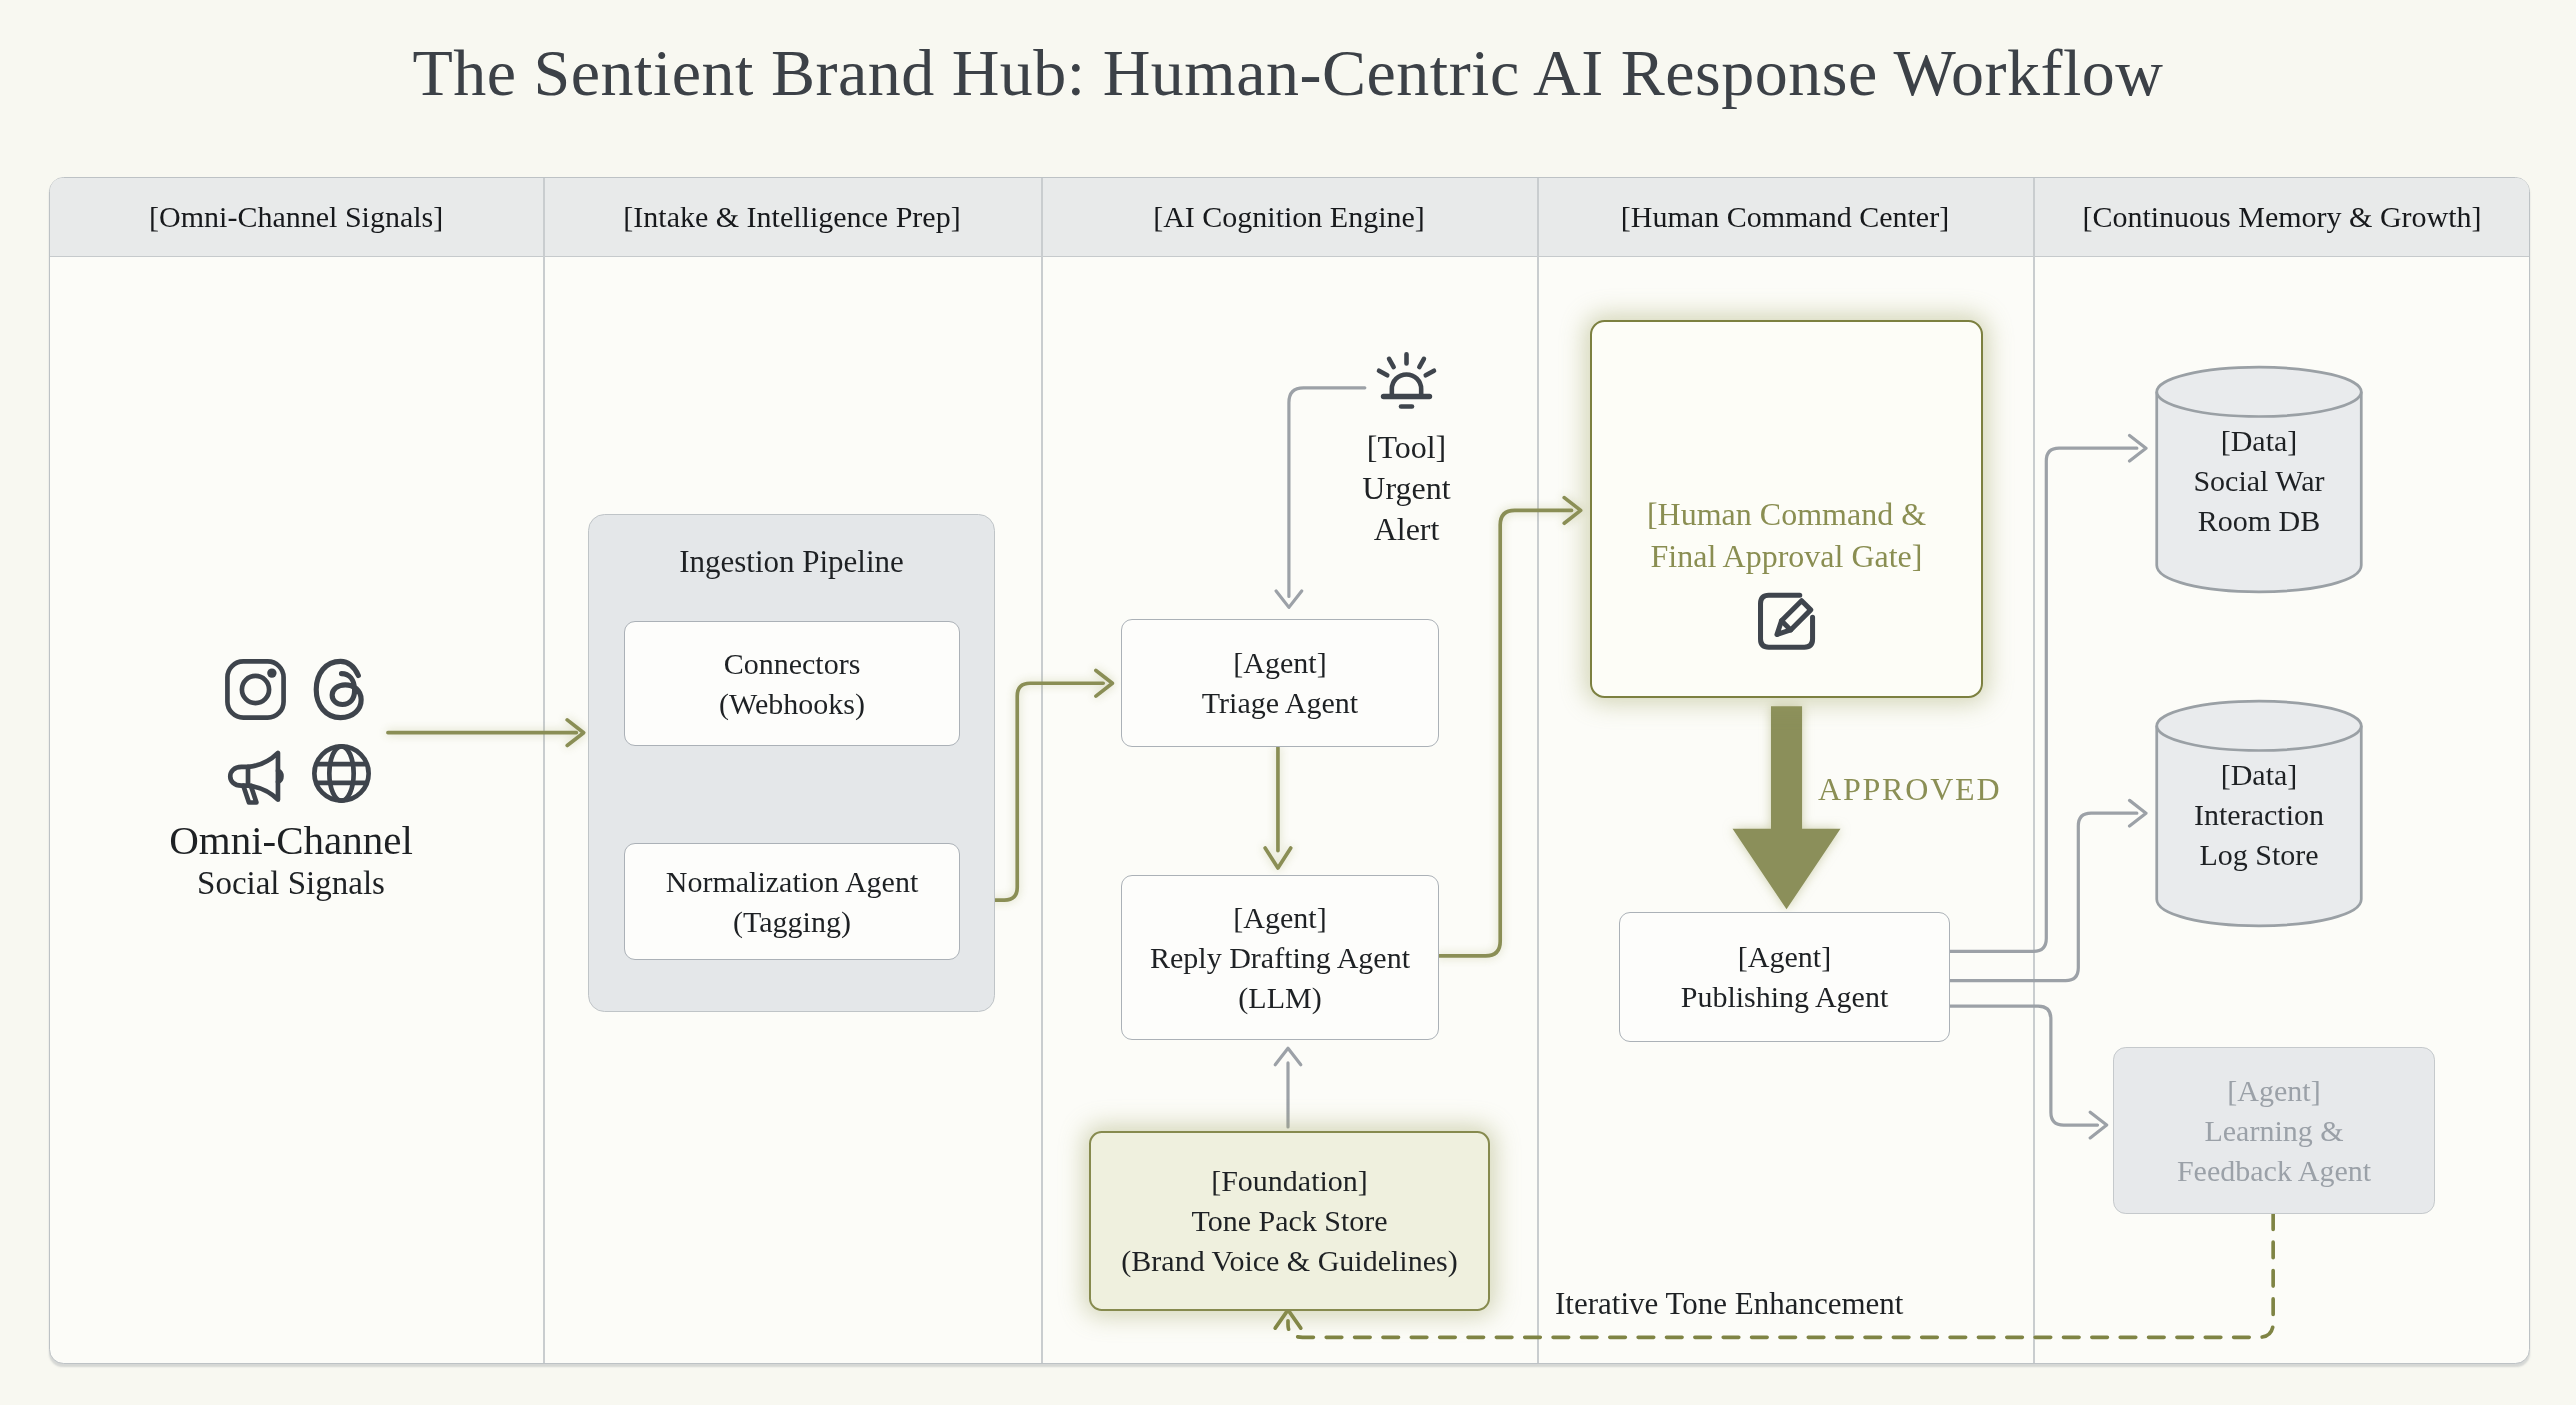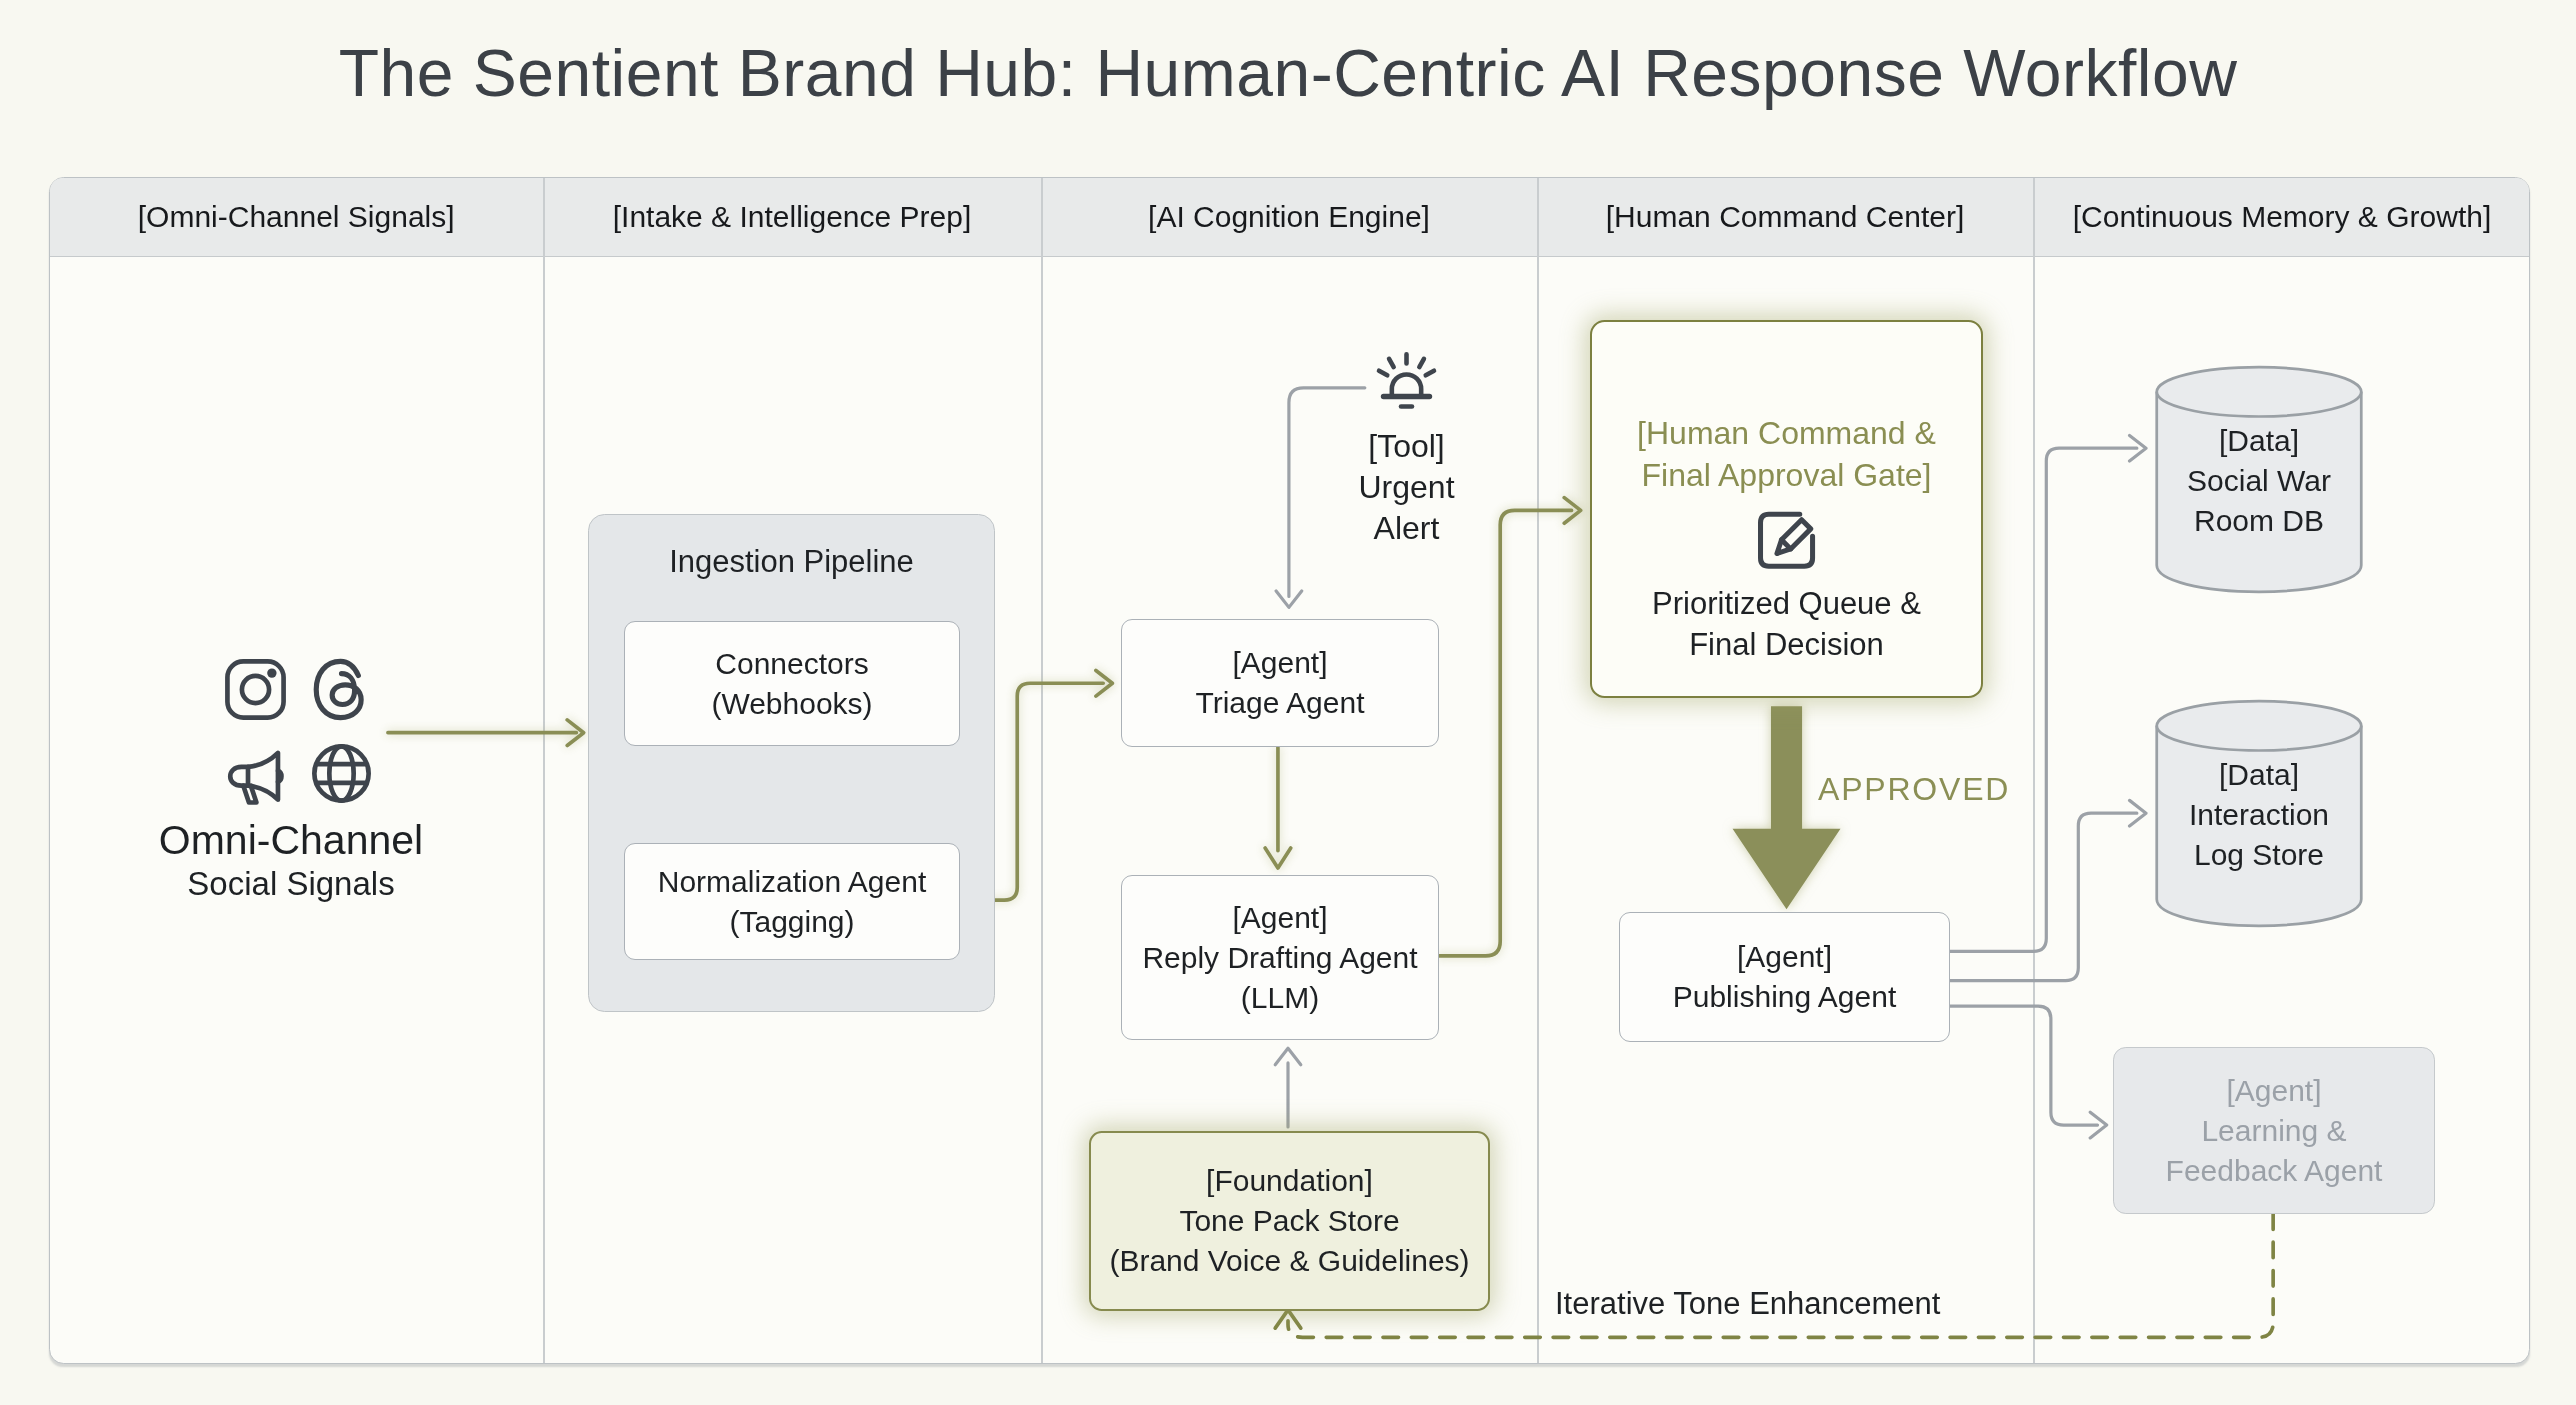--- a/index.html
+++ b/index.html
@@ -1,17 +1,17 @@
 <!DOCTYPE html>
 <html style="font-size:14.6px"><head>
 <meta charset="utf-8">
 <style>
   html,body{margin:0;padding:0;background:#F7F7EF;}
   .canvas{position:relative;width:2576px;height:1405px;background:#F8F8F1;overflow:hidden;
-          font-family:Liberation Sans, sans-serif;color:#1E2124;}
+          font-family:Liberation Serif, serif;color:#1E2124;}
   .title{position:absolute;left:0;top:35px;width:2576px;text-align:center;
          font-size:66px;font-weight:500;color:#3C4147;letter-spacing:0.5px;}
   .board{position:absolute;left:49px;top:177px;width:2479px;height:1185px;
          background:#FCFCF8;border:1.8px solid #BDC2C5;border-radius:14.6px;
          box-shadow:0 3.7px 1.8px -0.9px rgba(150,155,160,.35);}
   .band{position:absolute;left:0;top:0;width:100%;height:78px;background:#E8EAEA;
         border-bottom:1.8px solid #C6CACC;border-radius:12.8px 12.8px 0 0;}
   .divider{position:absolute;top:0;width:1.8px;height:100%;background:#C9CDCF;}
   .lane-label{position:absolute;top:22px;width:476px;text-align:center;
               font-size:30px;color:#17191C;}
@@ -153,24 +153,20 @@
     <div class="gate-title">
       <div class="ln">[Human Command &amp;</div>
       <div class="ln">Final Approval Gate]</div>
     </div>
     <span>
       <svg width="84" height="84" viewBox="0 0 92 92" fill="none" stroke="#3F454D" stroke-width="5.5" stroke-linecap="round" stroke-linejoin="round">
         <path d="M60,20 H26 Q17,20 17,29 V68 Q17,77 26,77 H65 Q74,77 74,68 V44"></path>
         <path d="M40,48 L62,26 L72,36 L50,58 Z"></path>
         <path d="M40,48 L35,63 L50,58"></path>
       </svg></span>
-    <div>
-      <div class="ln" style="font-size:31px;line-height:41px">Prioritized Queue &amp;</div>
-      <div class="ln" style="font-size:31px;line-height:41px">Final Decision</div>
-    </div>
   </div>
   <div class="free-label approved" style="left:1818px;top:771px;width:238px;text-align:left">APPROVED</div>
   <div class="node whitebox" style="left:1619px;top:912px;width:329px;height:128px">
     <div class="ln">[Agent]</div>
     <div class="ln">Publishing Agent</div>
   </div>
   <div class="free-label ln" style="left:1555px;top:1284px;width:421px;font-size:31px">Iterative Tone Enhancement</div>
 
   <div class="cyl" style="left:2154px;top:364px">
     <span>

